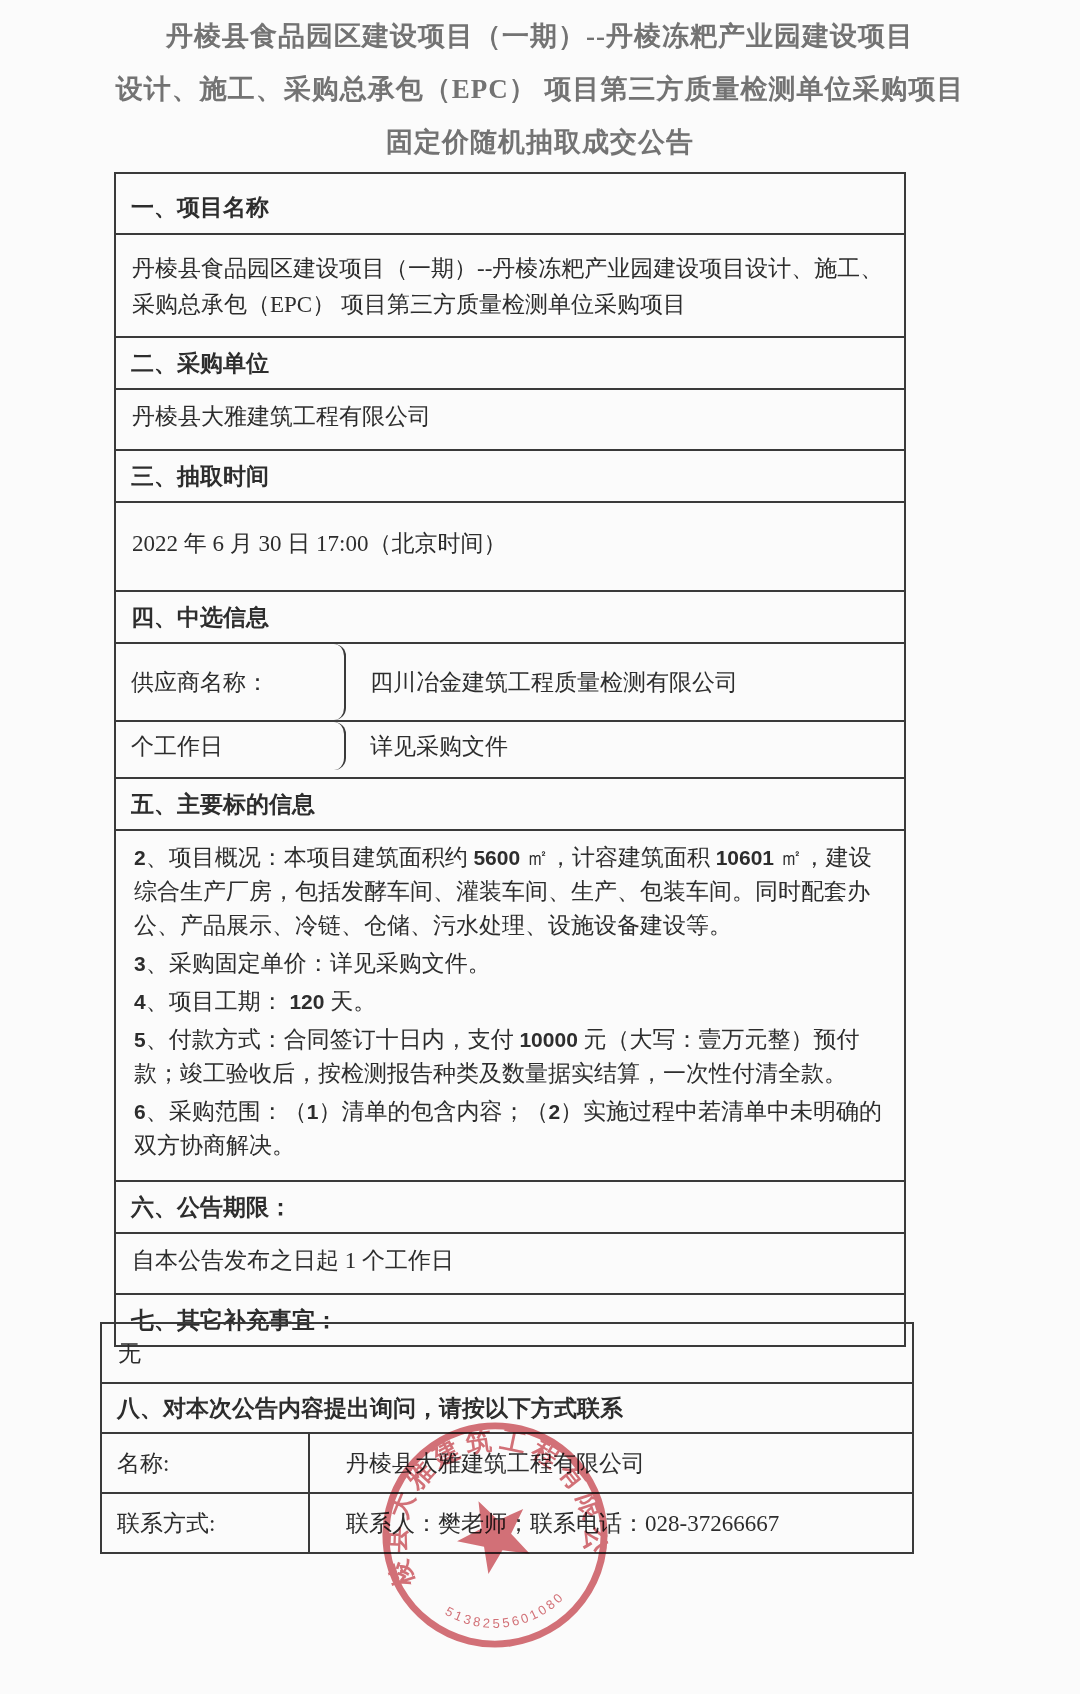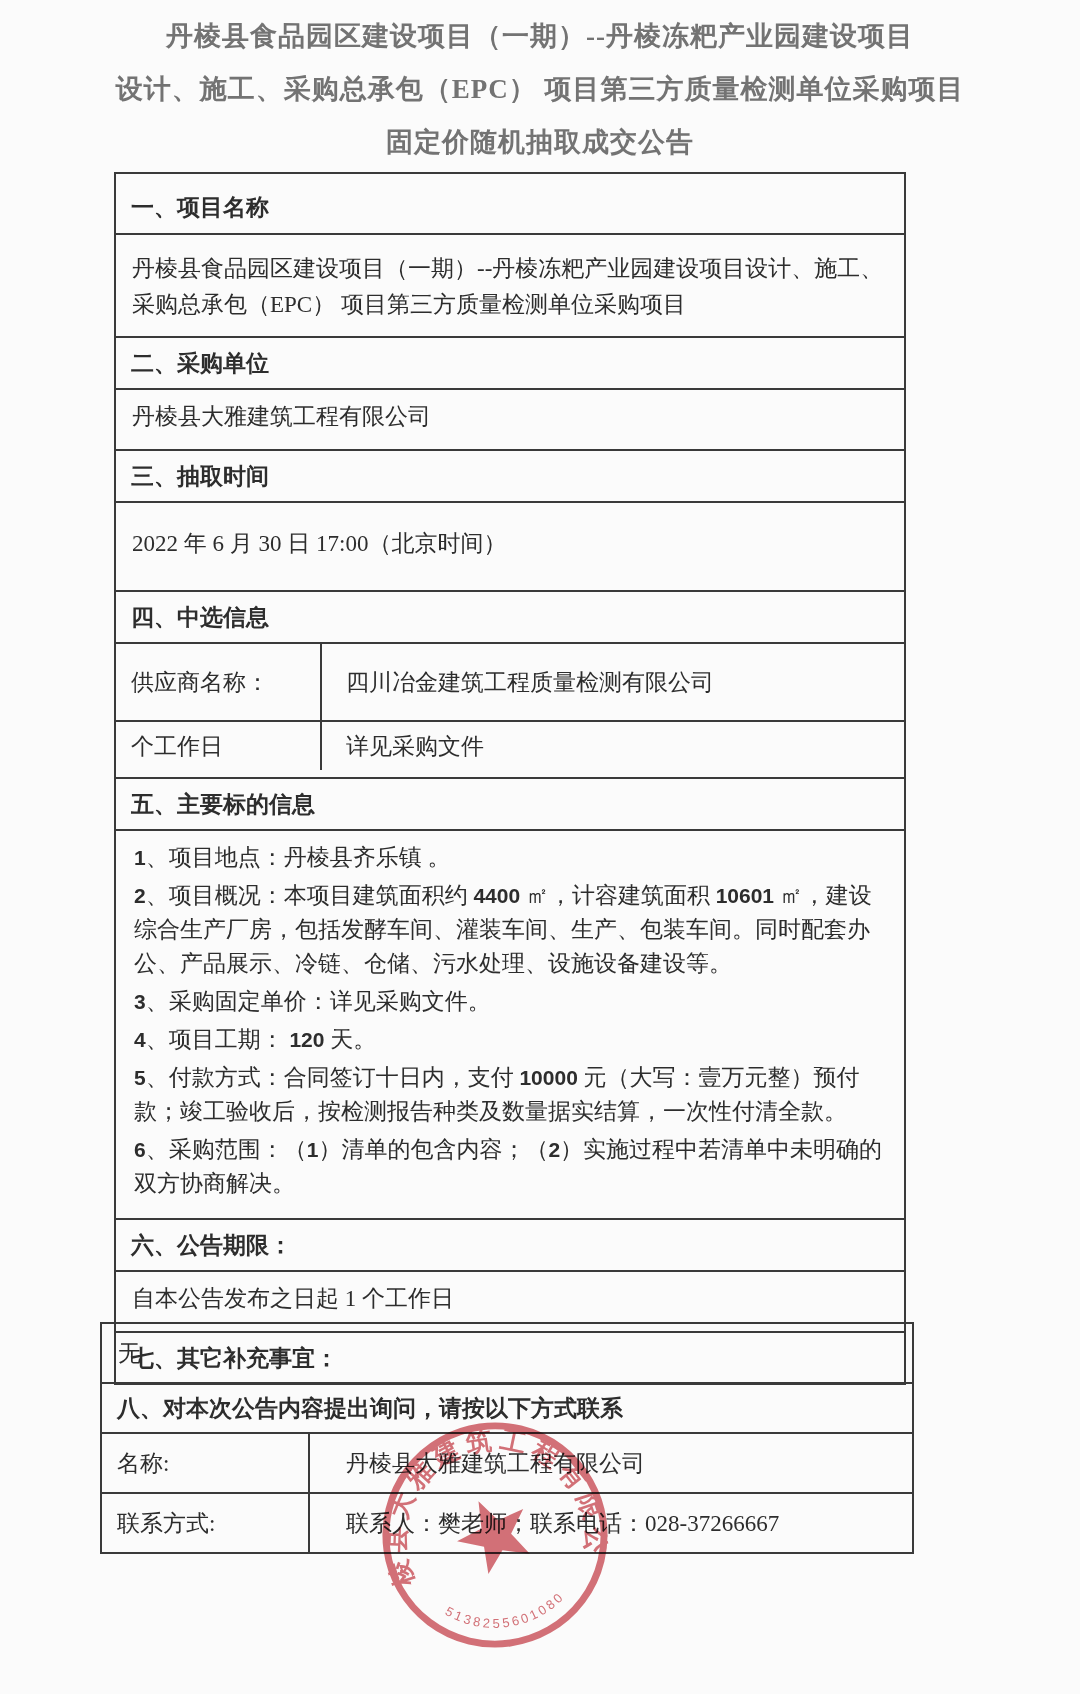--- a/index.html
+++ b/index.html
@@ -31,21 +31,21 @@
   .h60 { min-height:60px;gap:12px; }
   .h78 { min-height:78px; }
   .h82 { min-height:82px; }
 
   .wrap2 { line-height:36px; display:block; padding-top:16px; padding-bottom:6px; }
   .wrap2 .inner { display:block; }
 
   .pair { padding:0; align-items:stretch; }
   .pair .lbl { border-right:2px solid #3a3a3a; display:flex; align-items:center; padding-left:15px; flex:0 0 auto; }
   .pair .val { display:flex; align-items:center; padding-left:24px; flex:1 1 auto; }
-  .tbl-upper .pair .lbl { width:206px; }
+  .tbl-upper .pair .lbl { width:230px;border-radius:12px; }
   .tbl-lower .pair .lbl { width:208px; }
 
   .items { display:block; padding:10px 18px 6px 18px; }
   .item { line-height:34px; margin-bottom:4px; }
   .item b, .bnum b { font-family:"Liberation Sans","DejaVu Sans",sans-serif; font-weight:bold; font-size:21px; }
 
   .stamp {
     position:absolute; left:376px; top:1416px; width:238px; height:278px;
     mix-blend-mode:multiply; pointer-events:none;
   }
@@ -77,22 +77,21 @@
     <div class="lbl">供应商名称：</div>
     <div class="val">四川冶金建筑工程质量检测有限公司</div>
   </div>
   <div class="row pair h50">
     <div class="lbl">个工作日</div>
     <div class="val">详见采购文件</div>
   </div>
 
   <div class="row hdr h52">五、主要标的信息</div>
   <div class="row items">
-    <div class="item"><b>1</b>、项目地点：丹棱县齐乐镇 。</div>
-    <div class="item"><b>2</b>、项目概况：本项目建筑面积约 <b>4400</b> ㎡，计容建筑面积 <b>10601</b> ㎡，建设综合生产厂房，包括发酵车间、灌装车间、生产、包装车间。同时配套办公、产品展示、冷链、仓储、污水处理、设施设备建设等。</div>
+    <div class="item"><b>2</b>、项目概况：本项目建筑面积约 <b>5600</b> ㎡，计容建筑面积 <b>10601</b> ㎡，建设综合生产厂房，包括发酵车间、灌装车间、生产、包装车间。同时配套办公、产品展示、冷链、仓储、污水处理、设施设备建设等。</div>
     <div class="item"><b>3</b>、采购固定单价：详见采购文件。</div>
     <div class="item"><b>4</b>、项目工期： <b>120</b> 天。</div>
     <div class="item"><b>5</b>、付款方式：合同签订十日内，支付 <b>10000</b> 元（大写：壹万元整）预付款；竣工验收后，按检测报告种类及数量据实结算，一次性付清全款。</div>
     <div class="item"><b>6</b>、采购范围：（<b>1</b>）清单的包含内容；（<b>2</b>）实施过程中若清单中未明确的双方协商解决。</div>
   </div>
 
   <div class="row hdr h52">六、公告期限：</div>
   <div class="row cnt h54">自本公告发布之日起 1 个工作日</div>
 
   <div class="row hdr h52">七、其它补充事宜：</div>

